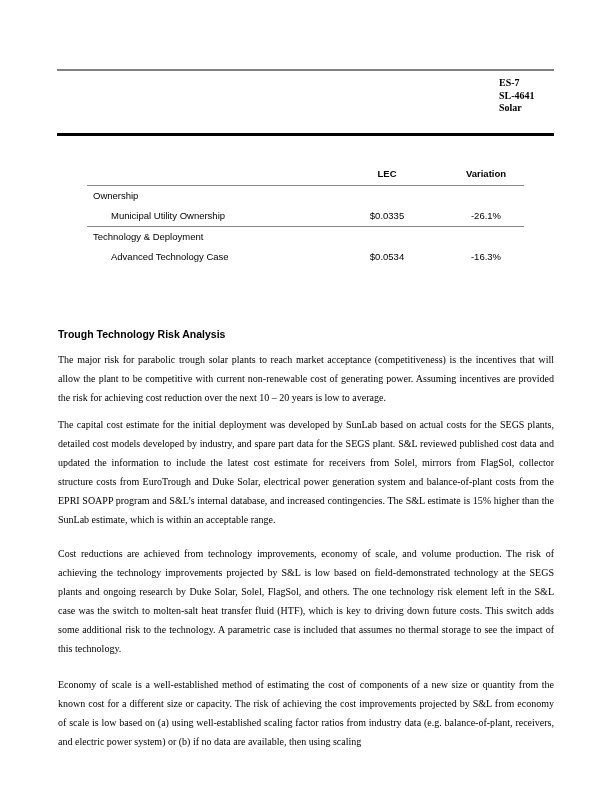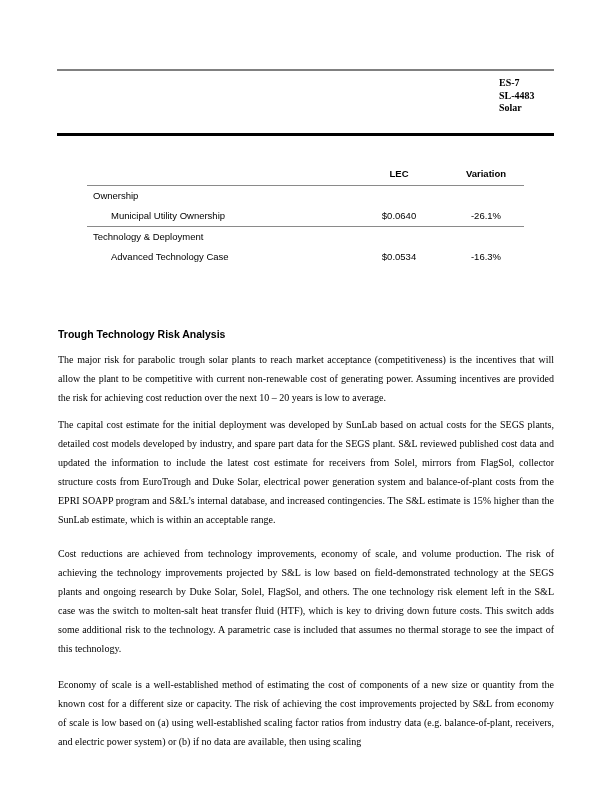--- a/index.html
+++ b/index.html
@@ -9,59 +9,59 @@
     .rule-bottom { position: absolute; left: 57px; width: 497px; top: 99px; height: 3px; background: #000; }
     .doc-id { position: absolute; left: 499px; top: 43px; font-family: "Liberation Serif", serif; font-weight: bold; font-size: 10px; line-height: 12.5px; }
     .doc-id div { white-space: nowrap; }
 
     .tbl { position: absolute; left: 87px; top: 130px; width: 437px; font-family: "Liberation Sans", sans-serif; font-size: 9.5px; }
     .tbl .row { position: relative; height: 20px; line-height: 20px; }
     .tbl .hdr { height: 21px; border-bottom: 1px solid #8a8a8a; }
     .tbl .hdr .c-lec, .tbl .hdr .c-var { font-weight: bold; }
     .tbl .c-label { position: absolute; left: 0; }
     .tbl .c-label.indent { left: 24px; }
-    .tbl .c-lec { position: absolute; left: 272px; width: 80px; text-align: center; }
+    .tbl .c-lec { position: absolute; left: 260px; width: 80px; text-align: center; }
     .tbl .c-var { position: absolute; left: 360px; width: 78px; text-align: center; }
     .tbl .section { font-weight: normal; }
     .tbl .section .c-label { left: 6px; }
     .tbl .divider { border-bottom: 1px solid #8a8a8a; }
 
     .heading { position: absolute; left: 58px; top: 294px; font-family: Liberation Sans, sans-serif; font-weight: bold; font-size: 10.5px; }
     .para { position: absolute; left: 58px; width: 496px; font-family: "Liberation Serif", serif; font-size: 10px; line-height: 19px; text-align: justify; }
     .p1 { top: 316px; }
     .p2 { top: 381px; }
     .p3 { top: 510px; }
     .p4 { top: 641px; }
   </style>
 </head>
 <body>
 
 <div class="page">
 
   <div class="rule-top"></div>
   <div class="doc-id">
     <div>ES-7</div>
-    <div>SL-4483</div>
+    <div>SL-4641</div>
     <div>Solar</div>
   </div>
   <div class="rule-bottom"></div>
 
   <div class="tbl">
     <div class="row hdr">
       <span class="c-label"></span>
       <span class="c-lec">LEC</span>
       <span class="c-var">Variation</span>
     </div>
 
     <div class="row section">
       <span class="c-label">Ownership</span>
     </div>
     <div class="row divider">
       <span class="c-label indent">Municipal Utility Ownership</span>
-      <span class="c-lec">$0.0640</span>
+      <span class="c-lec">$0.0335</span>
       <span class="c-var">-26.1%</span>
     </div>
 
     <div class="row section">
       <span class="c-label">Technology &amp; Deployment</span>
     </div>
     <div class="row">
       <span class="c-label indent">Advanced Technology Case</span>
       <span class="c-lec">$0.0534</span>
       <span class="c-var">-16.3%</span>

